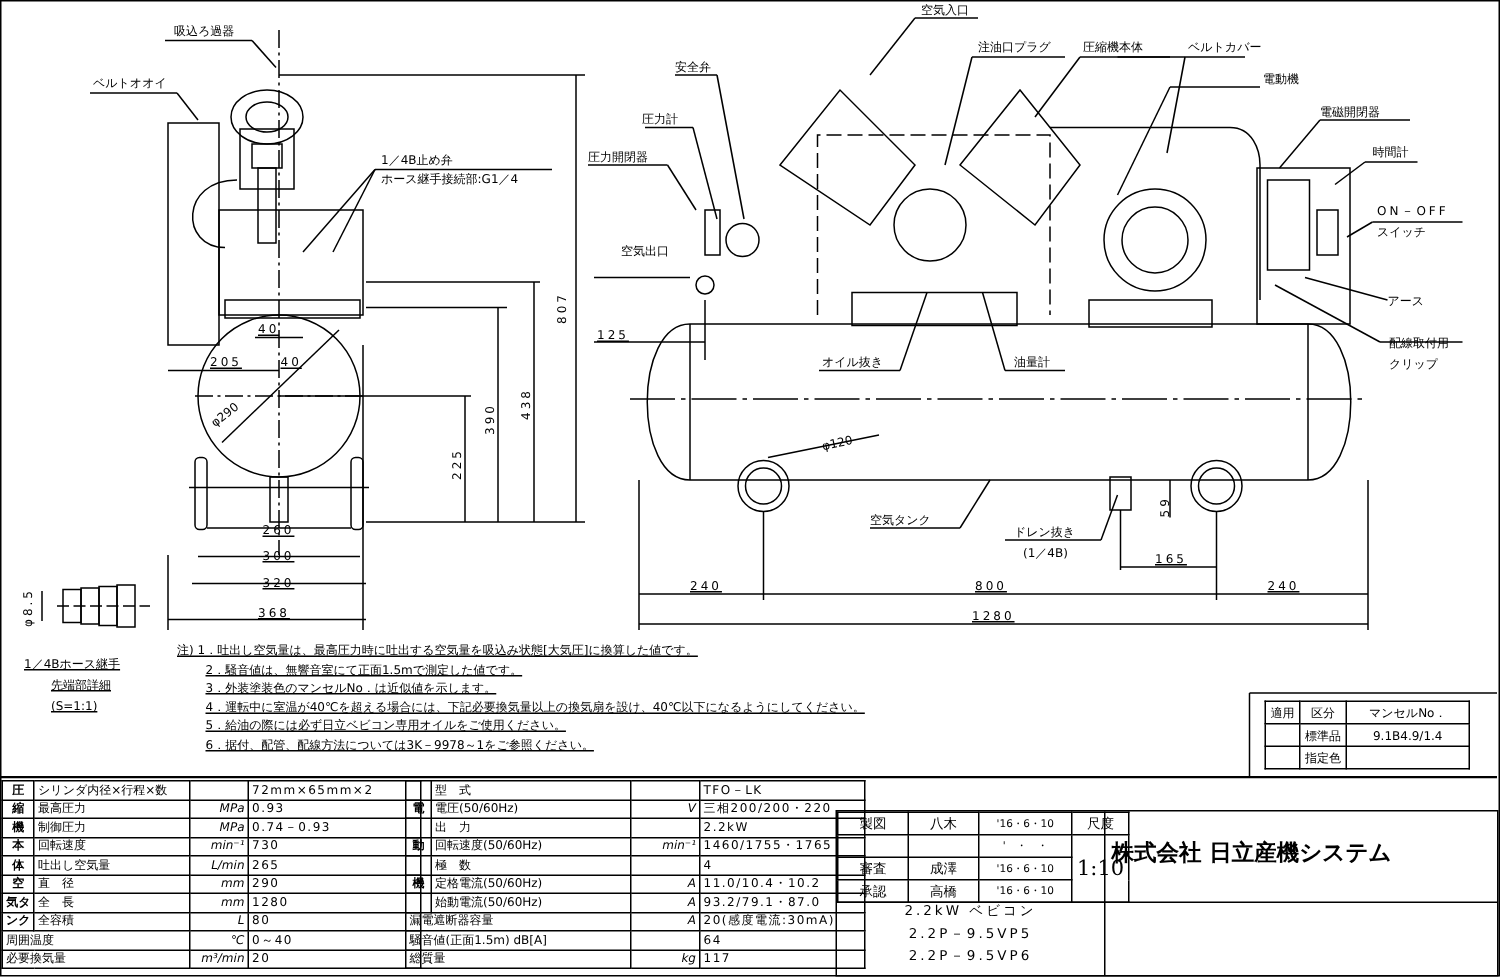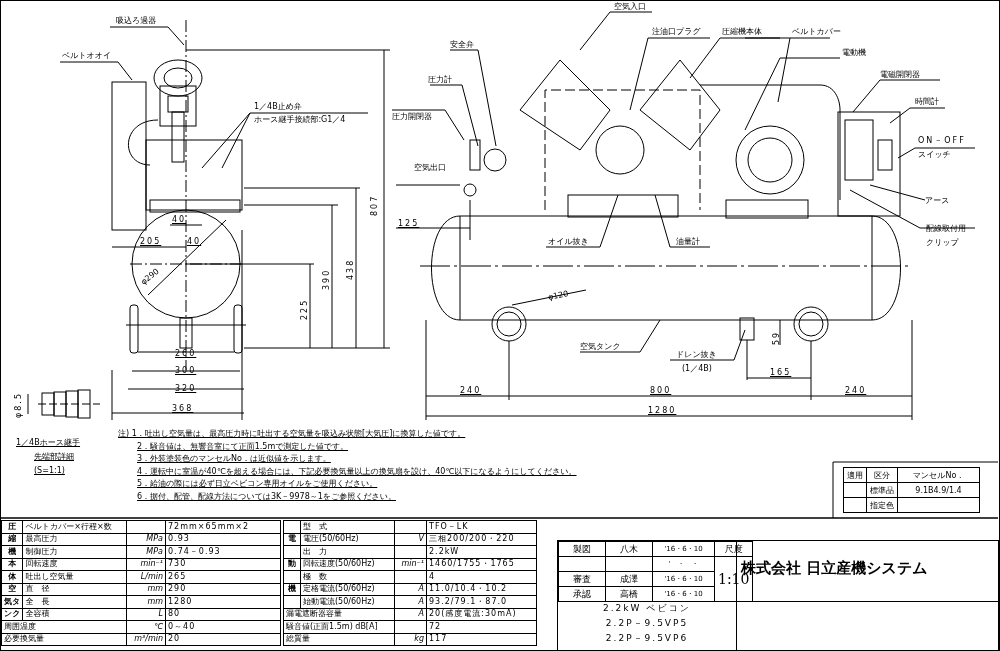--- a/index.html
+++ b/index.html
@@ -180,21 +180,21 @@
 <span class="lbl" style="left:842px;top:48px">電動機</span>
 <span class="lbl" style="left:880px;top:70px">電磁開閉器</span>
 <span class="lbl" style="left:915px;top:97px">時間計</span>
 <span class="lbl" style="left:918px;top:136px;letter-spacing:2px">ON－OFF</span>
 <span class="lbl" style="left:918px;top:150px">スイッチ</span>
 <span class="lbl" style="left:925px;top:196px">アース</span>
 <span class="lbl" style="left:926px;top:224px">配線取付用</span>
 <span class="lbl" style="left:926px;top:238px">クリップ</span>
 <span class="lbl" style="left:450px;top:40px">安全弁</span>
 <span class="lbl" style="left:428px;top:75px">圧力計</span>
-<span class="lbl" style="left:392px;top:112px">圧力開閉器</span>
+<span class="lbl" style="left:392px;top:100px">圧力開閉器</span>
 <span class="lbl" style="left:414px;top:163px">空気出口</span>
 <span class="lbl" style="left:548px;top:237px">オイル抜き</span>
 <span class="lbl" style="left:676px;top:237px">油量計</span>
 <span class="lbl" style="left:580px;top:342px">空気タンク</span>
 <span class="lbl" style="left:676px;top:350px">ドレン抜き</span>
 <span class="lbl" style="left:682px;top:364px">(1／4B)</span>
 <span class="lbl" style="left:548px;top:291px;transform:rotate(-12deg)">φ120</span>
 <span class="lbl" style="left:140px;top:272px;transform:rotate(-38deg)">φ290</span>
 
 <span class="dim" style="left:172px;top:215px">40</span>
@@ -248,21 +248,21 @@
     <td>指定色</td>
     <td></td>
   </tr>
 </tbody>
   </table>
 
 <table class="spec" style="left:1px;top:520px;width:280px">
   <tbody>
       <tr>
         <td class="g">圧</td>
-        <td>ベルトカバー×行程×数</td>
+        <td>シリンダ内径×行程×数</td>
         <td class="u"></td>
         <td class="c" style="width:110px">72mm×65mm×2</td>
       </tr>
   <tr>
         <td class="g">縮</td>
         <td>最高圧力</td>
         <td class="u">MPa</td>
         <td class="c">0.93</td>
       </tr>
   <tr>
@@ -307,21 +307,21 @@
         <td class="c">0～40</td>
       </tr>
   <tr>
         <td colspan="2">必要換気量</td>
         <td class="u">m³/min</td>
         <td class="c">20</td>
       </tr>
 </tbody>
   </table>
 
-<table class="spec" style="left:283px;top:520px;width:254px">
+<table class="spec" style="left:270px;top:520px;width:307px">
   <tbody>
       <tr>
         <td class="g"></td>
         <td>型　式</td>
         <td class="u"></td>
         <td class="c" style="width:105px">TFO－LK</td>
       </tr>
   <tr>
         <td class="g">電</td>
         <td>電圧(50/60Hz)</td>
@@ -359,21 +359,21 @@
         <td class="c">93.2/79.1・87.0</td>
       </tr>
   <tr>
         <td colspan="2">漏電遮断器容量</td>
         <td class="u">A</td>
         <td class="c">20(感度電流:30mA)</td>
       </tr>
   <tr>
         <td colspan="2">騒音値(正面1.5m) dB[A]</td>
         <td class="u"></td>
-        <td class="c">72</td>
+        <td class="c">64</td>
       </tr>
   <tr>
         <td colspan="2">総質量</td>
         <td class="u">kg</td>
         <td class="c">117</td>
       </tr>
 </tbody>
   </table>
 
 <div class="titlebox">

